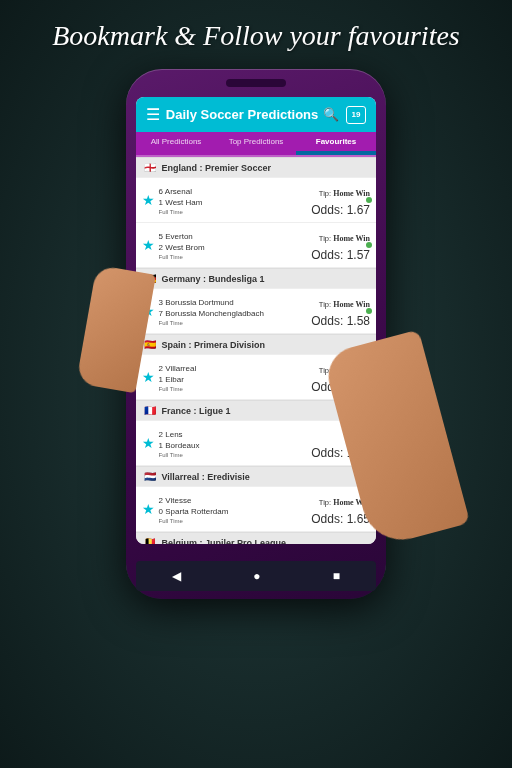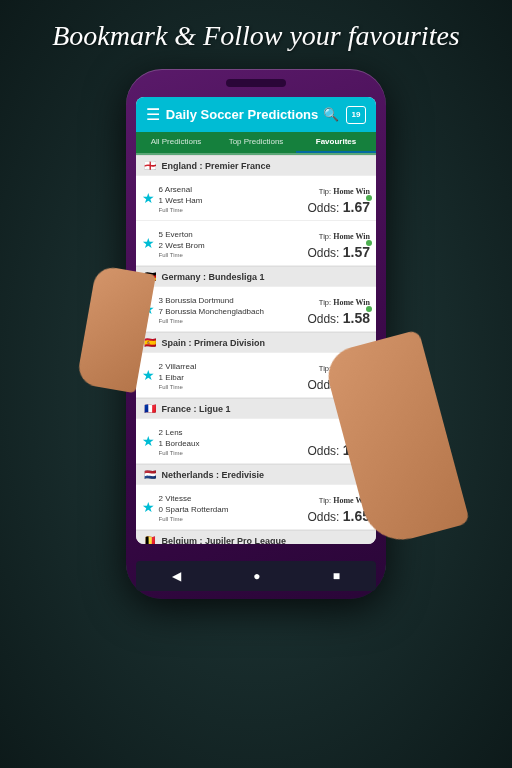--- a/index.html
+++ b/index.html
@@ -97,38 +97,38 @@
       width: 20px;
       height: 18px;
       display: flex;
       align-items: center;
       justify-content: center;
       font-family: Arial, sans-serif;
     }
 
     .tabs {
       display: flex;
-      background: #15803d;
+      background: #a21caf;
       border-bottom: 2px solid rgba(255,255,255,0.3);
       flex-shrink: 0;
     }
 
     .tab {
       flex: 1;
       color: rgba(255,255,255,0.8);
       font-size: 8px;
       text-align: center;
       padding: 5px 2px;
       font-family: Arial, sans-serif;
       cursor: pointer;
     }
 
     .tab.active {
       color: white;
-      border-bottom: 2px solid #0369a1;
+      border-bottom: 4px solid #0369a1;
       font-weight: bold;
     }
 
     .content {
       flex: 1;
       overflow-y: auto;
       background: #eeeeee;
     }
 
     .league-header {
@@ -196,22 +196,22 @@
       font-family: Liberation Serif, serif;
     }
 
     .odds-label {
       font-size: 12px;
       color: #333;
       font-family: Arial, sans-serif;
     }
 
     .odds-value {
-      font-size: 14px;
-      font-weight: bold;
+      font-size: 12px;
+      font-weight: normal;
       color: #333;
       font-family: Arial, sans-serif;
     }
 
     .green-dot {
       width: 6px;
       height: 6px;
       background: #4caf50;
       border-radius: 50%;
       position: absolute;
@@ -300,21 +300,21 @@
 
       <div class="tabs">
         <div class="tab">All Predictions</div>
         <div class="tab">Top Predictions</div>
         <div class="tab active">Favourites</div>
       </div>
 
       <div class="content" id="content-area">
       <div class="league-header">
             <span class="league-flag">🏴󠁧󠁢󠁥󠁮󠁧󠁿</span>
-            <span class="league-name">England : Premier France</span>
+            <span class="league-name">England : Premier Soccer</span>
           </div>
           <div class="match-card">
             <span class="star-icon">★</span>
             <div class="match-info">
               <div class="match-team">6 Arsenal</div>
               <div class="match-team">1 West Ham</div>
               <div class="full-time-tag">Full Time</div>
             </div>
             <div class="match-tip">
               <div><span class="tip-label">Tip: </span><span class="tip-value">Home Win</span></div>
@@ -381,21 +381,21 @@
               <div class="full-time-tag">Full Time</div>
             </div>
             <div class="match-tip">
               <div><span class="tip-label">Tip: </span><span class="tip-value">GG</span></div>
               <div><span class="odds-label">Odds: </span><span class="odds-value">1.68</span></div>
             </div>
             <div class="green-dot"></div>
           </div>
           <div class="league-header">
             <span class="league-flag">🇳🇱</span>
-            <span class="league-name">Netherlands : Eredivisie</span>
+            <span class="league-name">Villarreal : Eredivisie</span>
           </div>
           <div class="match-card">
             <span class="star-icon">★</span>
             <div class="match-info">
               <div class="match-team">2 Vitesse</div>
               <div class="match-team">0 Sparta Rotterdam</div>
               <div class="full-time-tag">Full Time</div>
             </div>
             <div class="match-tip">
               <div><span class="tip-label">Tip: </span><span class="tip-value">Home Win</span></div>

